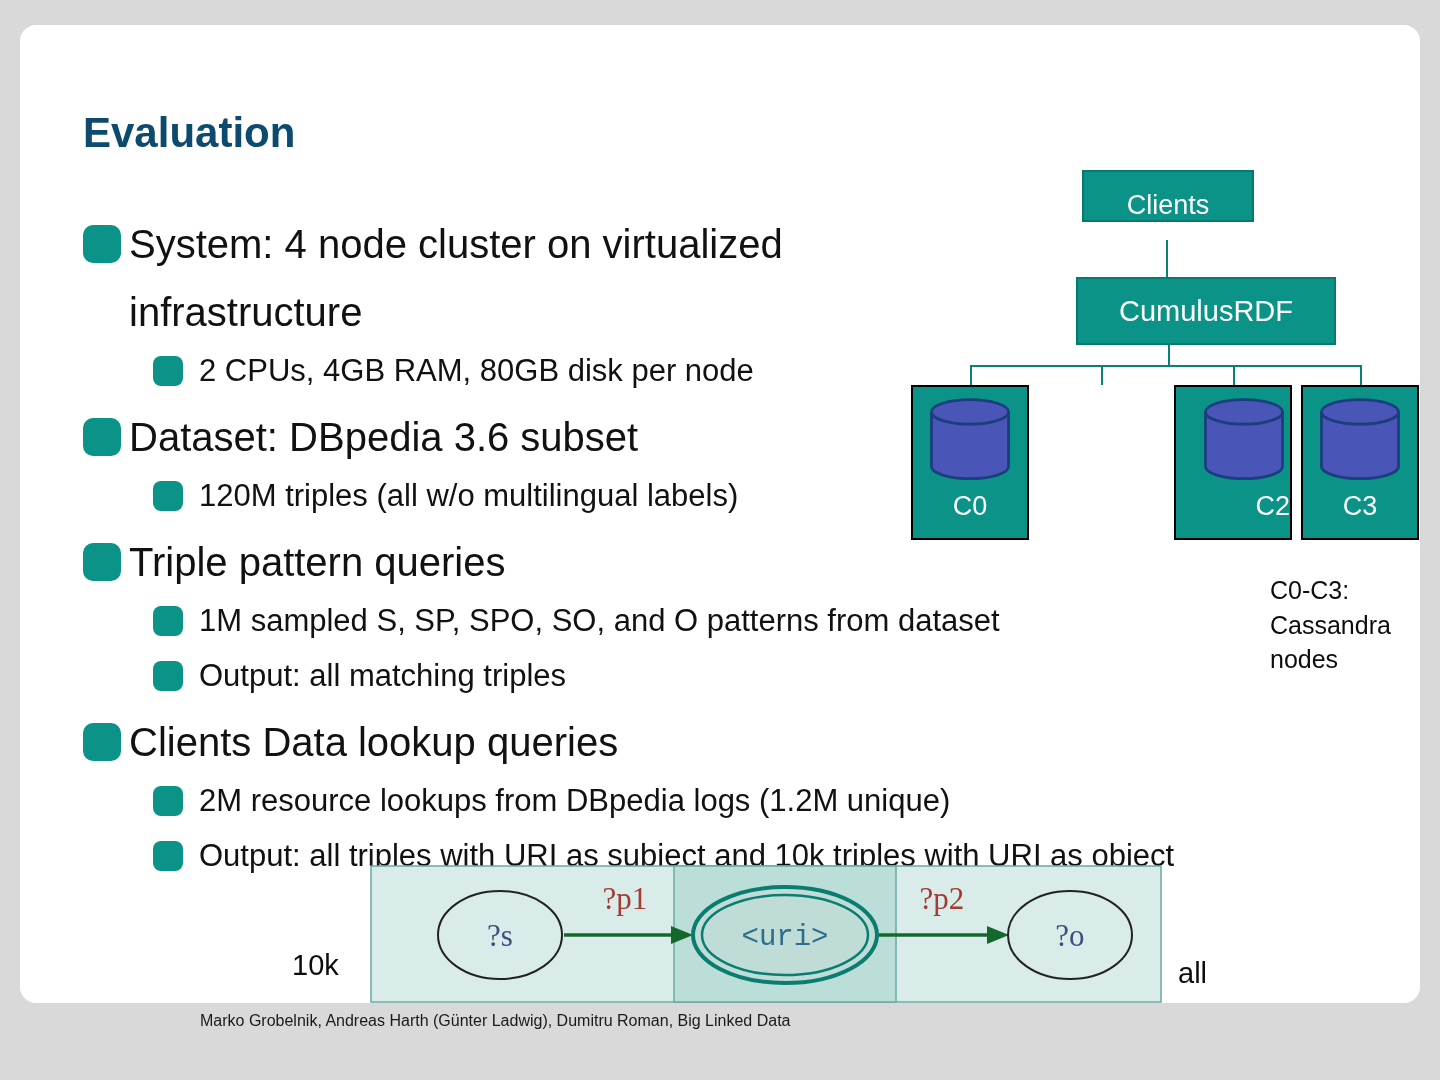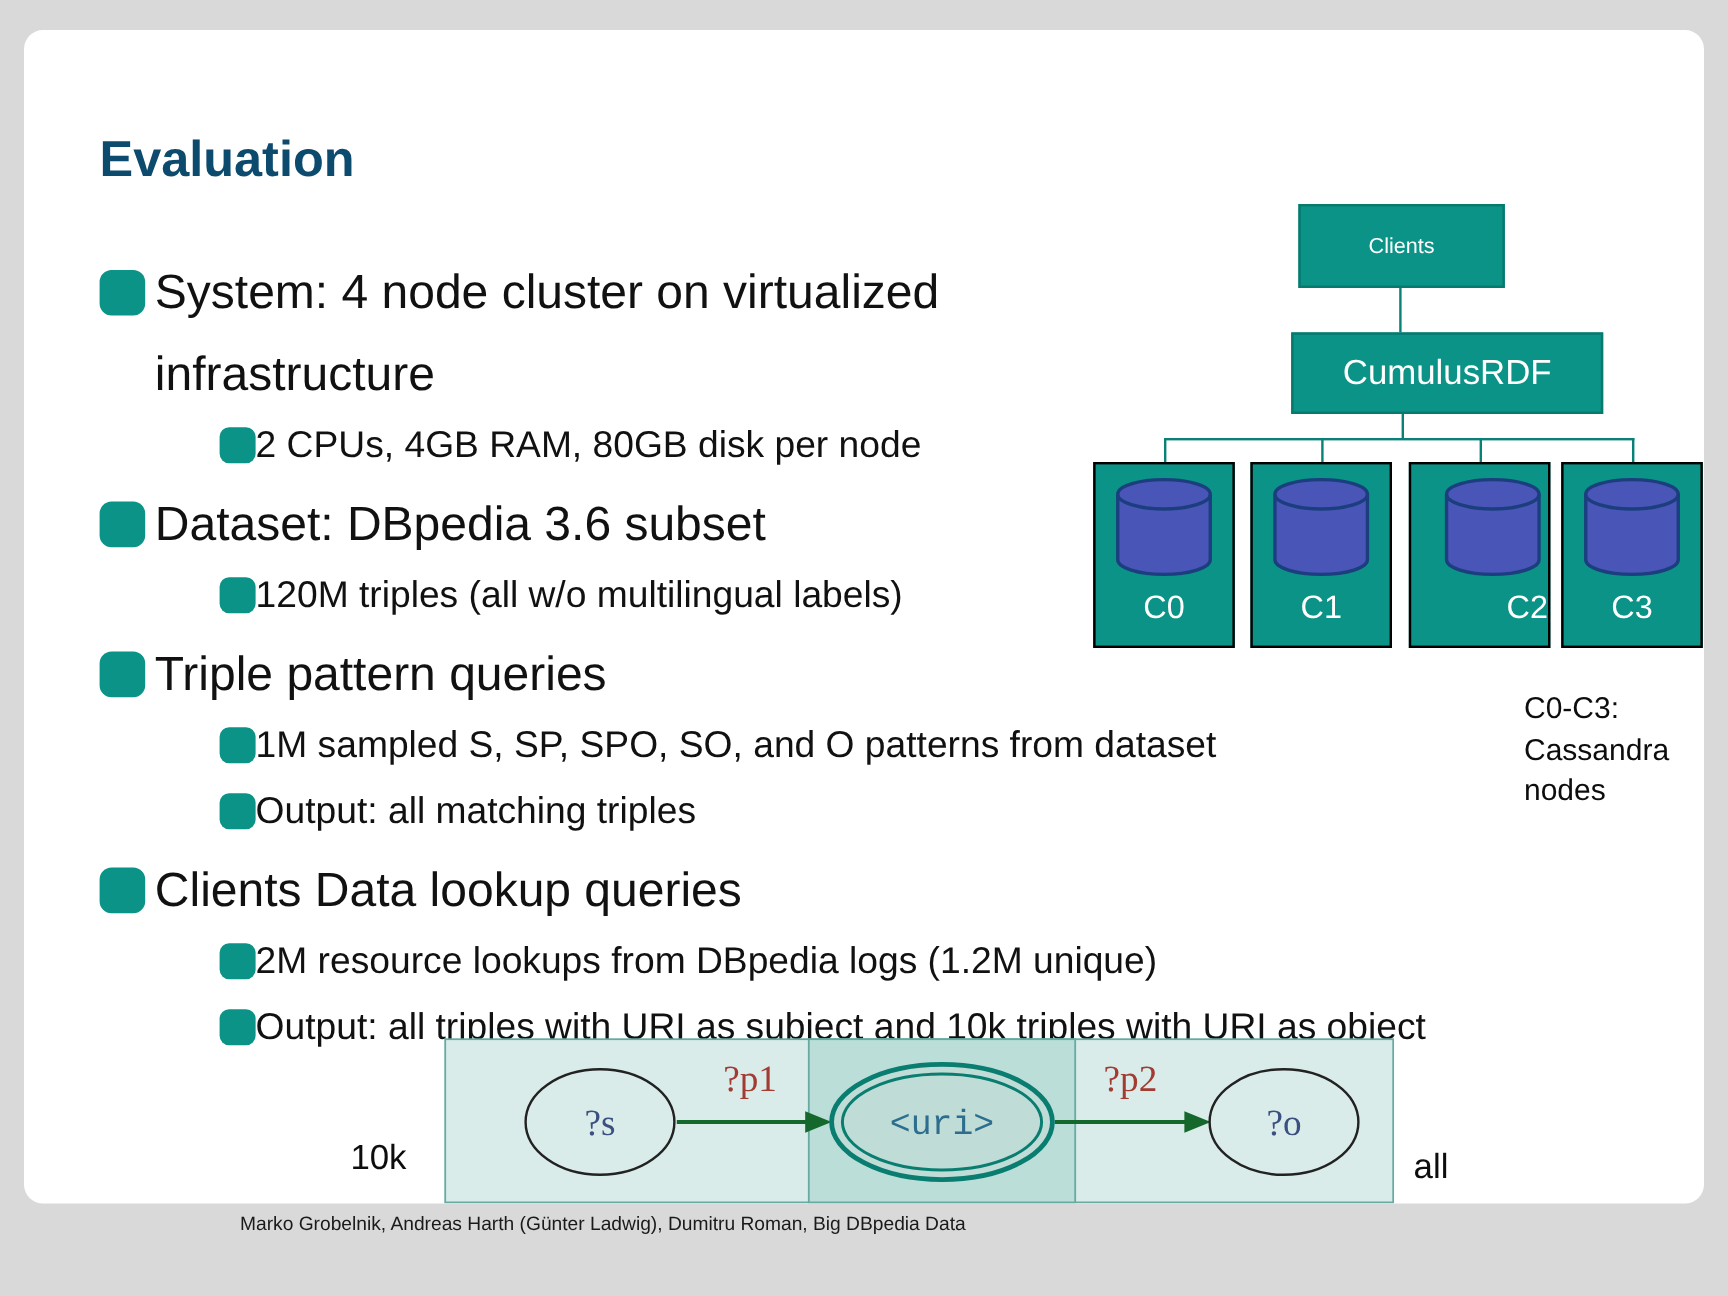--- a/index.html
+++ b/index.html
@@ -13,33 +13,33 @@
   .slide{
     position:absolute;left:20px;top:25px;width:1400px;height:978px;
     background:#ffffff;border-radius:16px;
   }
   .title{
     position:absolute;left:63px;top:84px;
     font-size:42px;font-weight:bold;color:#0c4a6e;
   }
   .bullets{position:absolute;left:63px;top:185px;width:1320px;}
   .b1{display:flex;gap:8px;font-size:40px;line-height:68px;margin-bottom:2px;}
-  .b2{display:flex;gap:0;font-size:31px;line-height:45px;margin-left:100px;margin-bottom:10px;}
+  .b2{display:flex;gap:16px;font-size:31px;line-height:45px;margin-left:70px;margin-bottom:10px;}
   .sq1{flex:none;width:38px;height:38px;border-radius:10px;background:#0a9386;margin-top:15px;}
   .sq2{flex:none;width:30px;height:30px;border-radius:8px;background:#0a9386;margin-top:8px;}
   .btext{display:block;}
   .w1 .btext{max-width:790px;}
   .w10 .btext{max-width:1150px;}
 
   
   .tealbox{
     position:absolute;background:#0a9386;border:2px solid #077a6e;
     color:#ffffff;text-align:center;box-sizing:border-box;
   }
-  .clients{left:1062px;top:145px;width:172px;height:70px;font-size:18px;line-height:66px;}
+  .clients{left:1062px;top:145px;width:172px;height:52px;font-size:27px;line-height:66px;}
   .cumulus{left:1020px;top:252px;width:260px;height:68px;font-size:29px;line-height:64px;margin-left:36px;}
   .vline{position:absolute;width:2px;background:#0a8177;}
   .hline{position:absolute;height:2px;background:#0a8177;}
   .node{
     position:absolute;top:360px;width:118px;height:155px;
     background:#0a9386;border:2px solid #000000;box-sizing:border-box;
     display:flex;flex-direction:column;align-items:center;justify-content:flex-start;
   }
   .node svg{margin-top:8px;}
   .nodelabel{color:#ffffff;font-size:27px;margin-top:2px;}
@@ -121,27 +121,20 @@
   <div class="vline" style="left:1213px;top:340px;height:20px;"></div>
   <div class="vline" style="left:1340px;top:340px;height:20px;"></div>
 
   <div class="node" style="left:891px;">
     <svg width="92" height="94" viewBox="0 0 96 100">
       <path d="M7,18 L7,76 A41,13 0 0 0 89,76 L89,18" fill="#4a55b8" stroke="#1b3f7e" stroke-width="3"></path>
       <ellipse cx="48" cy="18" rx="41" ry="13" fill="#4a55b8" stroke="#1b3f7e" stroke-width="3"></ellipse>
     </svg>
     <div class="nodelabel">C0</div>
   </div>
-  <div class="node" style="left:1022px;">
-    <svg width="92" height="94" viewBox="0 0 96 100">
-      <path d="M7,18 L7,76 A41,13 0 0 0 89,76 L89,18" fill="#4a55b8" stroke="#1b3f7e" stroke-width="3"></path>
-      <ellipse cx="48" cy="18" rx="41" ry="13" fill="#4a55b8" stroke="#1b3f7e" stroke-width="3"></ellipse>
-    </svg>
-    <div class="nodelabel">C1</div>
-  </div>
   <div class="node" style="left:1154px;align-items:flex-end;">
     <svg width="92" height="94" viewBox="0 0 96 100">
       <path d="M7,18 L7,76 A41,13 0 0 0 89,76 L89,18" fill="#4a55b8" stroke="#1b3f7e" stroke-width="3"></path>
       <ellipse cx="48" cy="18" rx="41" ry="13" fill="#4a55b8" stroke="#1b3f7e" stroke-width="3"></ellipse>
     </svg>
     <div class="nodelabel">C2</div>
   </div>
   <div class="node" style="left:1281px;">
     <svg width="92" height="94" viewBox="0 0 96 100">
       <path d="M7,18 L7,76 A41,13 0 0 0 89,76 L89,18" fill="#4a55b8" stroke="#1b3f7e" stroke-width="3"></path>
@@ -171,13 +164,13 @@
     <text x="415" y="80" text-anchor="middle" class="mono" font-size="29" fill="#2d6e8e">&lt;uri&gt;</text>
     <text x="572" y="44" text-anchor="middle" class="serif" font-size="31" fill="#a23b32">?p2</text>
     <text x="700" y="81" text-anchor="middle" class="serif" font-size="31" fill="#3b4f80">?o</text>
   </svg>
 
   <div class="sidecount leftcount">10k</div>
   <div class="sidecount rightcount">all</div>
 
 </div>
 
-<div class="footer">Marko Grobelnik, Andreas Harth (Günter Ladwig), Dumitru Roman, Big DBpedia Data</div>
+<div class="footer">Marko Grobelnik, Andreas Harth (Günter Ladwig), Dumitru Roman, Big Linked Data</div>
 
 </body></html>

